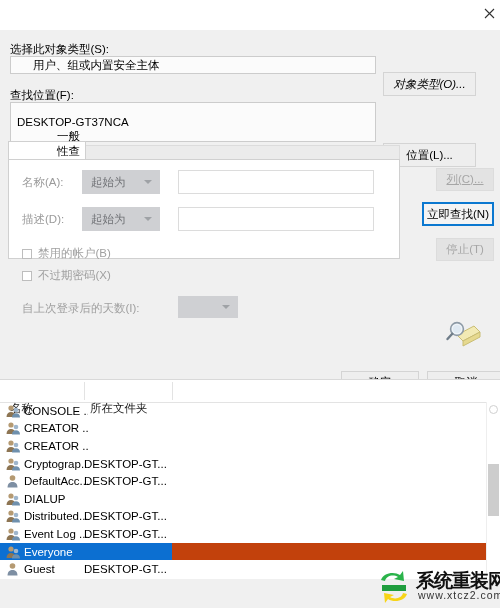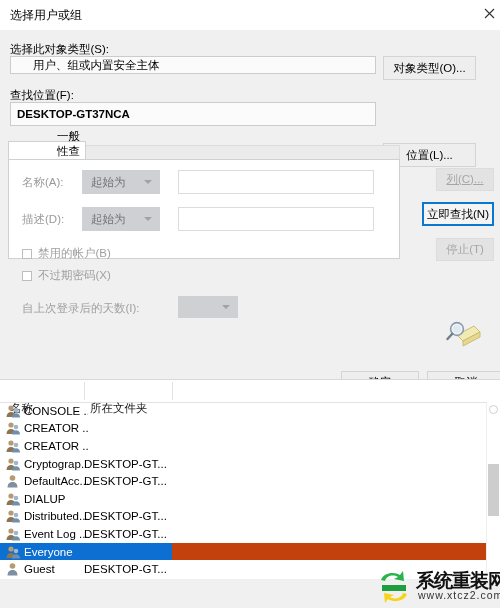--- a/index.html
+++ b/index.html
@@ -87,36 +87,35 @@
     letter-spacing:-1px;white-space:nowrap;}
   .wm-url{position:absolute;left:44px;top:23px;font-size:10.5px;color:#333;letter-spacing:1px;
     white-space:nowrap;}
 </style>
 </head>
 <body>
 
 <div class="dialog">
 
   <div class="titlebar">
-    <div class="title-text">选择用户或组</div>
     <div class="close-btn">
       <svg width="11" height="11" viewBox="0 0 11 11">
         <path d="M1 1 L10 10 M10 1 L1 10" stroke="#333" stroke-width="1.1" fill="none"></path>
       </svg>
     </div>
   </div>
 
   <div class="body">
 
     <div class="lbl" style="left:10px;top:12px;">选择此对象类型(S):</div>
     <div class="ro-input" style="left:10px;top:26px;width:366px;height:18px;padding-left:22px;">用户、组或内置安全主体</div>
-    <div class="btn plain" style="left:383px;top:26px;width:93px;height:24px;">对象类型(O)...</div>
+    <div class="btn plain" style="left:383px;top:42px;width:93px;height:24px;font-style:italic;">对象类型(O)...</div>
 
     <div class="lbl" style="left:10px;top:58px;">查找位置(F):</div>
-    <div class="ro-input" style="left:10px;top:72px;width:366px;height:24px;font-weight:bold;">DESKTOP-GT37NCA</div>
+    <div class="ro-input" style="left:10px;top:72px;width:366px;height:40px;">DESKTOP-GT37NCA</div>
     <div class="btn plain" style="left:383px;top:72px;width:93px;height:24px;margin-top:41px;">位置(L)...</div>
 
     <div class="tabstrip">
       <div class="tab-active">一般性查询</div>
       <div class="tab-rest"></div>
     </div>
 
     <div class="tabpanel"></div>
 
     <div class="lbl" style="left:22px;top:145px;color:#9a9a9a;">名称(A):</div>

